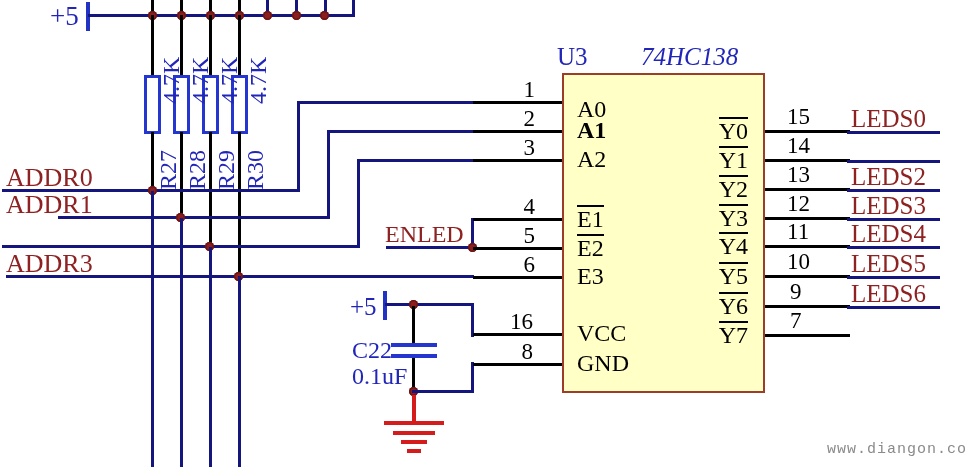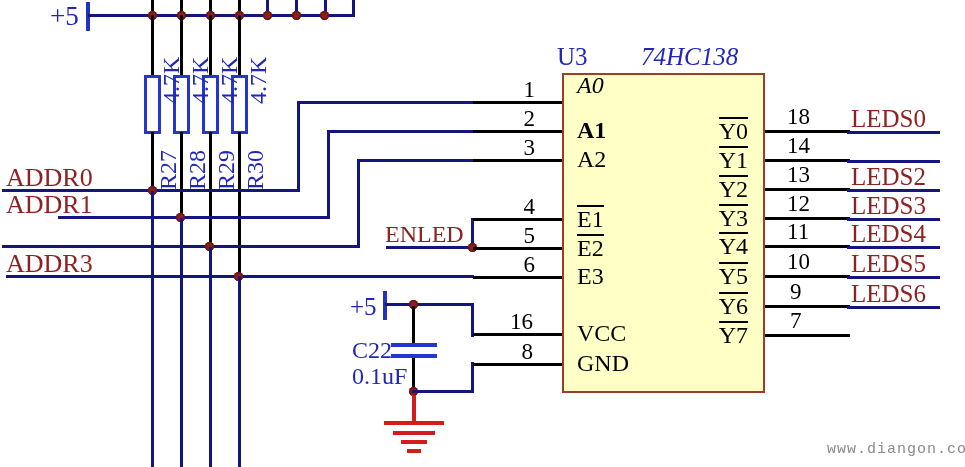--- a/index.html
+++ b/index.html
@@ -142,21 +142,21 @@
 
   <div class="t num rnum" style="left:503px;top:77px;">1</div>
   <div class="t num rnum" style="left:503px;top:106px;">2</div>
   <div class="t num rnum" style="left:503px;top:135px;">3</div>
   <div class="t num rnum" style="left:503px;top:194px;">4</div>
   <div class="t num rnum" style="left:503px;top:223px;">5</div>
   <div class="t num rnum" style="left:503px;top:252px;">6</div>
   <div class="t num rnum" style="left:501px;top:309px;">16</div>
   <div class="t num rnum" style="left:501px;top:339px;">8</div>
 
-  <div class="t pinlab" style="left:577px;top:72px;font-style:italic;">A0</div>
+  <div class="t pinlab" style="left:577px;top:96px;">A0</div>
   <div class="t pinlab" style="left:577px;top:117px;font-weight:bold;">A1</div>
   <div class="t pinlab" style="left:577px;top:146px;">A2</div>
   <div class="t pinlab" style="left:577px;top:205px;"><span class="ov">E1</span></div>
   <div class="t pinlab" style="left:577px;top:234px;text-align:center;"><span class="ov">E2</span></div>
   <div class="t pinlab" style="left:577px;top:263px;">E3</div>
   <div class="t pinlab" style="left:577px;top:320px;">VCC</div>
   <div class="t pinlab" style="left:577px;top:350px;">GND</div>
 
   <div class="t pinlab ylab" style="top:117px;"><span class="ov">Y0</span></div>
   <div class="t pinlab ylab" style="top:146px;"><span class="ov">Y1</span></div>
@@ -177,21 +177,21 @@
   <div class="sh" style="left:765px;top:334px;width:85px;"></div>
 
   <div class="wh" style="left:847px;top:131px;width:93px;"></div>
   <div class="wh" style="left:847px;top:160px;width:93px;"></div>
   <div class="wh" style="left:847px;top:189px;width:93px;"></div>
   <div class="wh" style="left:847px;top:218px;width:93px;"></div>
   <div class="wh" style="left:847px;top:246px;width:93px;"></div>
   <div class="wh" style="left:847px;top:276px;width:93px;"></div>
   <div class="wh" style="left:847px;top:306px;width:93px;"></div>
 
-  <div class="t num" style="left:787px;top:104px;">18</div>
+  <div class="t num" style="left:787px;top:104px;">15</div>
   <div class="t num" style="left:787px;top:133px;">14</div>
   <div class="t num" style="left:787px;top:162px;">13</div>
   <div class="t num" style="left:787px;top:191px;">12</div>
   <div class="t num" style="left:787px;top:219px;">11</div>
   <div class="t num" style="left:787px;top:249px;">10</div>
   <div class="t num" style="left:790px;top:279px;">9</div>
   <div class="t num" style="left:790px;top:308px;">7</div>
 
   <div class="t maroon" style="left:851px;top:105px;font-size:25px;">LEDS0</div>
   <div class="t maroon" style="left:851px;top:163px;font-size:25px;">LEDS2</div>

